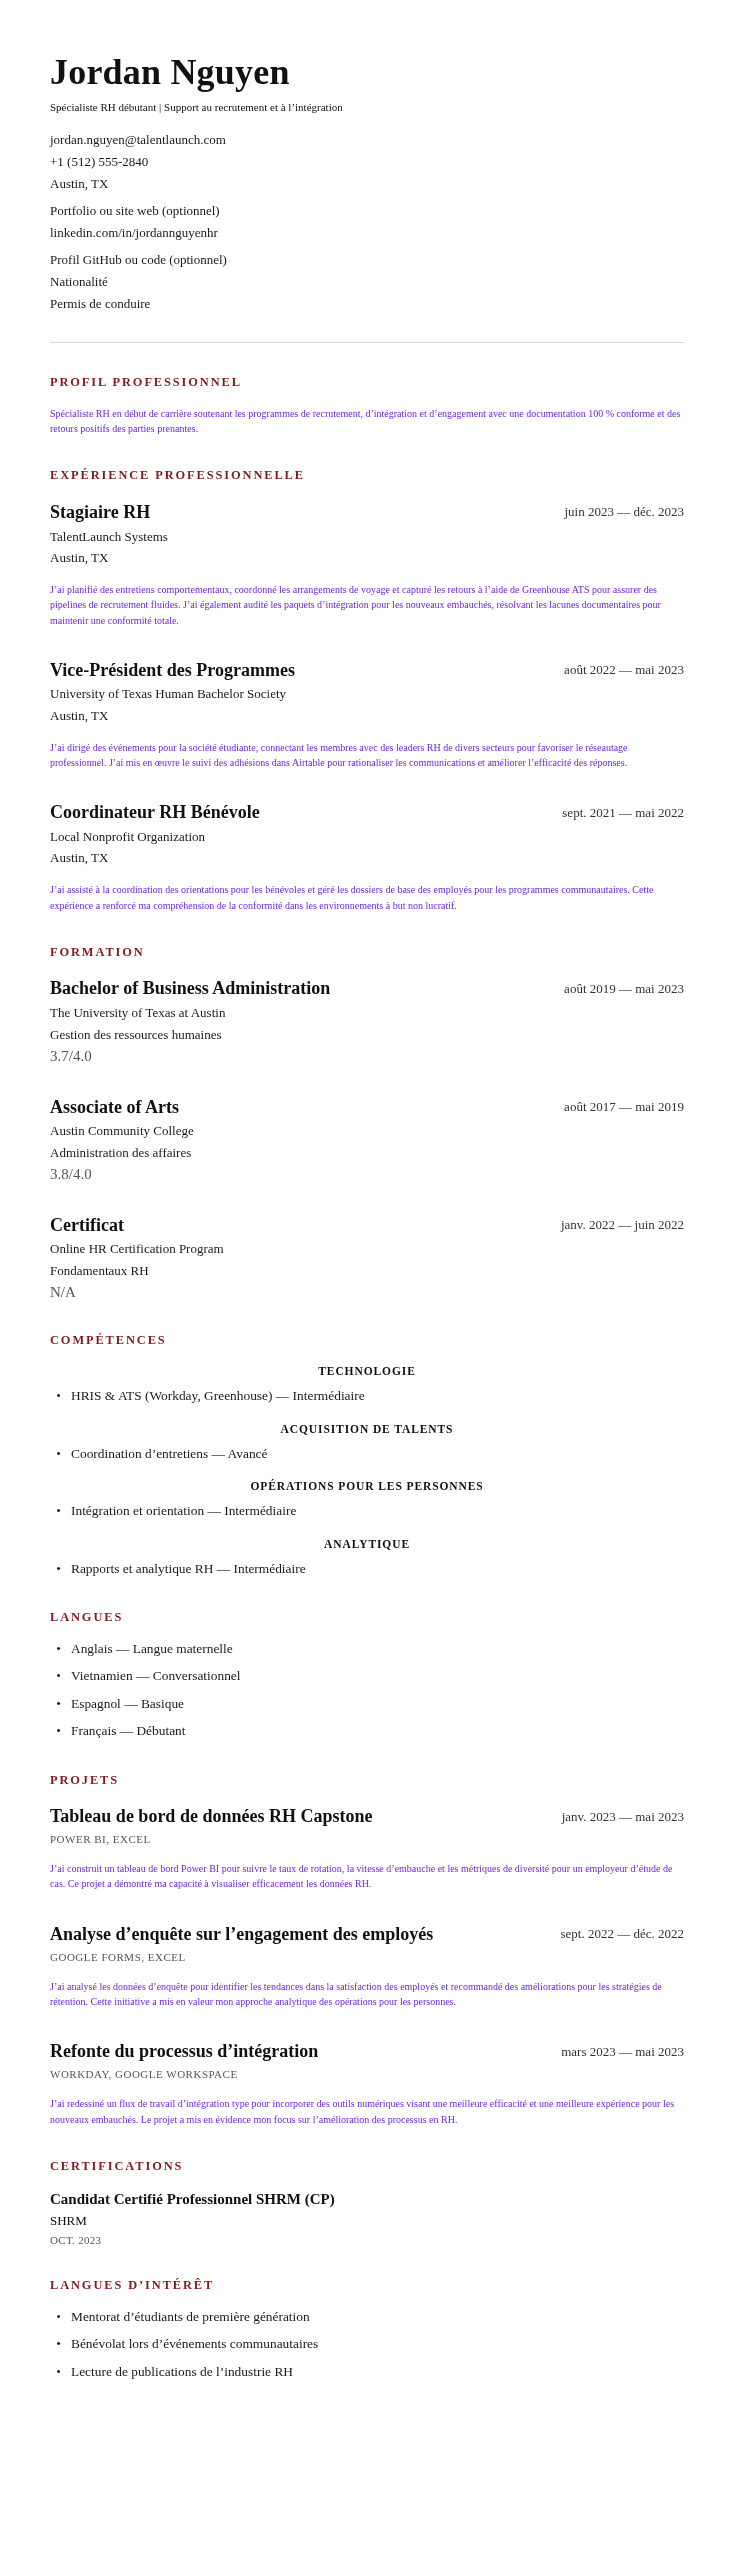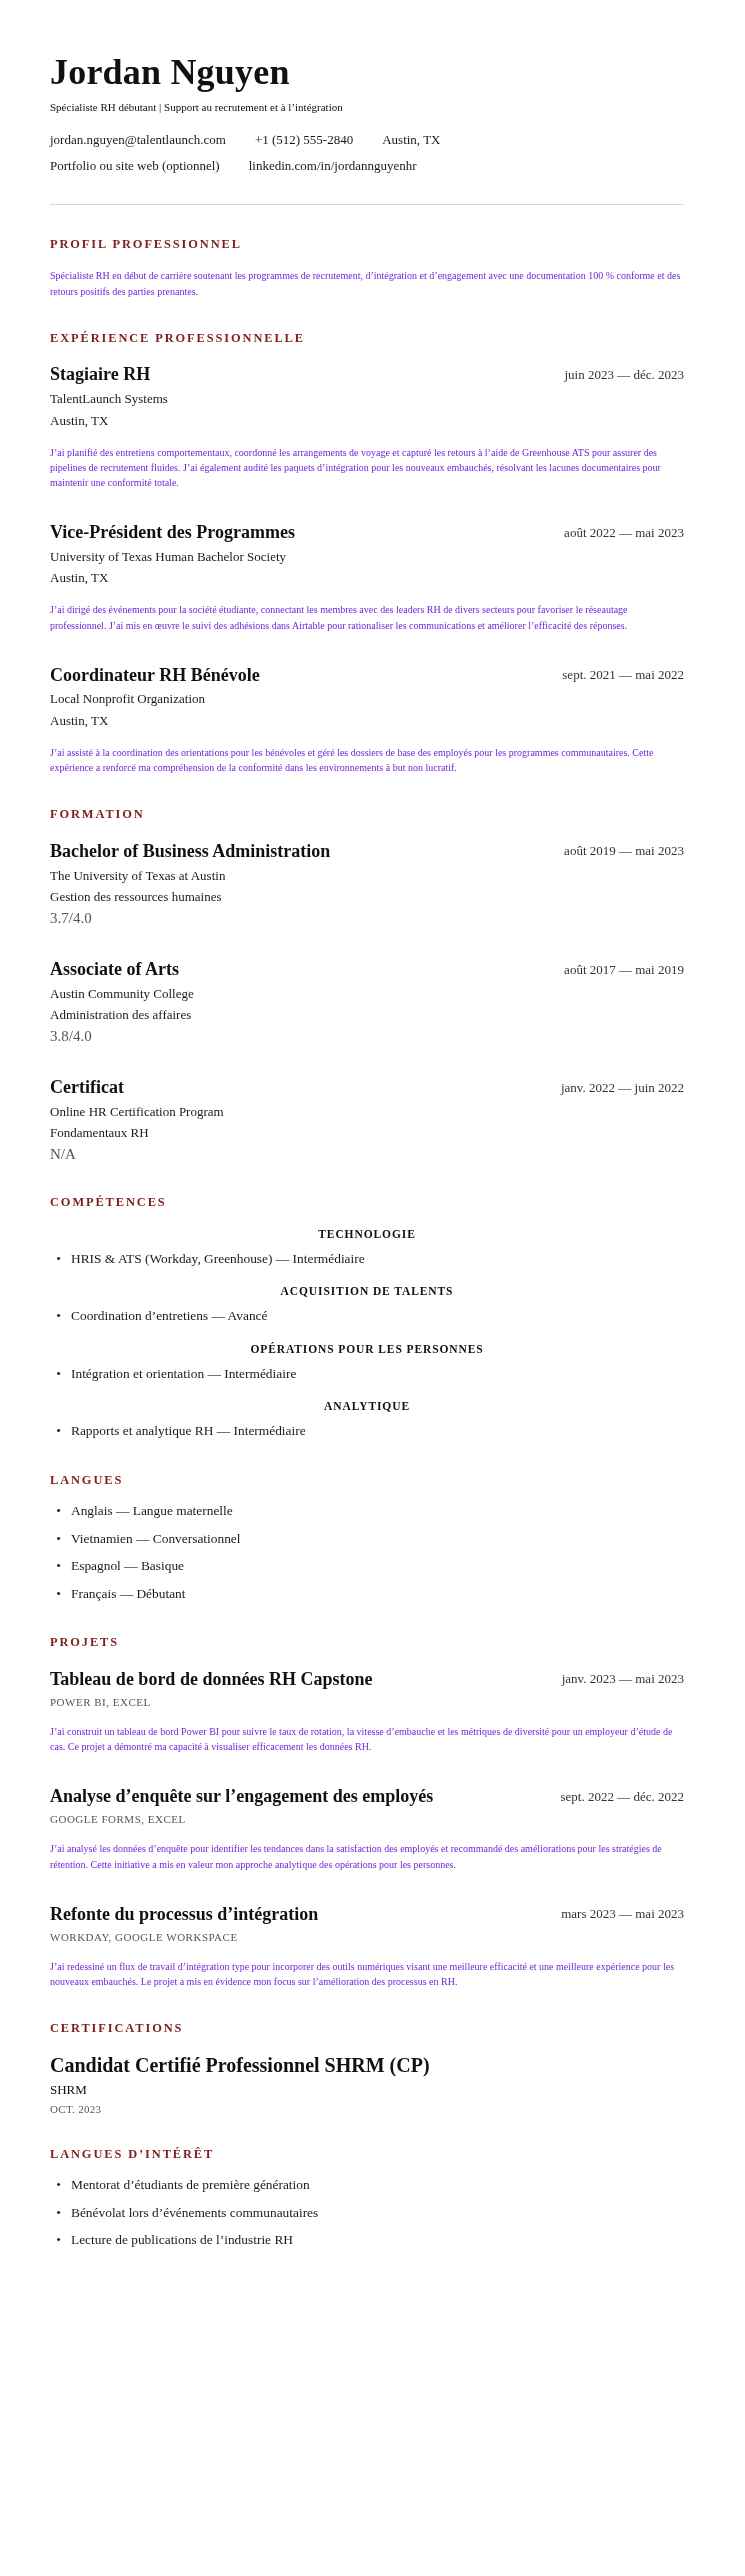--- a/index.html
+++ b/index.html
@@ -13,21 +13,21 @@
     width: 734px;
     min-height: 2576px;
     padding: 53px 50px 44px 50px;
     background: #ffffff;
   }
 
   
   .name { font-size: 36px; font-weight: 700; letter-spacing: 0.2px; line-height: 1.1; }
   .tagline { font-size: 11px; margin-top: 8.7px; }
   .contact-rows { margin-top: 18.6px; display: flex; flex-direction: column; gap: 10.6px; }
-  .contact-row { display: flex; flex-wrap: wrap; gap: 6.2px 29px; font-size: 13px; color: #1a1a1a; }
+  .contact-row { display: flex; flex-wrap: wrap; gap: 6.2px 29px; font-size: 13px; color: #1a1a1a; flex-direction: column; }
   hr.divider { border: none; border-top: 0.6px solid #d8d8d8; margin-top: 30px; }
 
   
   .section { margin-top: 32px; }
   .section-heading { font-size: 12.4px; font-weight: 700; letter-spacing: 1.9px; color: #7f1d1d; }
   .para { font-size: 10px; line-height: 1.52; color: #6d28d9; margin-top: 16px; }
 
   
   .entry { margin-top: 18.6px; margin-bottom: 32px; }
   .entry:last-child { margin-bottom: 0; }
@@ -45,21 +45,21 @@
     position: relative; padding-left: 21px; margin-bottom: 8px;
   }
   ul.bullets li::before { content: "\2022"; position: absolute; left: 6.2px; top: 0; }
 
   
   .skill-group { margin-bottom: 6.2px; }
   .skill-cat { font-size: 11.5px; font-weight: 700; letter-spacing: 0.9px; margin-top: 17.4px; text-align: center; }
   .skill-group ul.bullets { margin-top: 8.7px; }
 
   
-  .cert-title { font-size: 20px; font-weight: 700; margin-top: 17.4px; }
+  .cert-title { font-size: 15px; font-weight: 700; margin-top: 17.4px; }
   .cert-issuer { font-size: 13px; margin-top: 5px; }
   .cert-date { font-size: 11px; color: #555; letter-spacing: 0.3px; margin-top: 5px; }
 </style>
 </head>
 <body>
 
 <div class="page">
 
   <header>
     <h1 class="name">Jordan Nguyen</h1>
@@ -67,20 +67,25 @@
 
     <div class="contact-rows">
       <div class="contact-row">
         <span>jordan.nguyen@talentlaunch.com</span>
         <span>+1 (512) 555-2840</span>
         <span>Austin, TX</span>
       </div>
       <div class="contact-row">
         <span>Portfolio ou site web (optionnel)</span>
         <span>linkedin.com/in/jordannguyenhr</span>
+      </div>
+      <div class="contact-row">
+        <span>Profil GitHub ou code (optionnel)</span>
+        <span>Nationalité</span>
+        <span>Permis de conduire</span>
       </div>
     </div>
 
     <hr class="divider">
   </header>
 
   <section class="section">
     <h2 class="section-heading">PROFIL PROFESSIONNEL</h2>
     <p class="para">Spécialiste RH en début de carrière soutenant les programmes de recrutement, d’intégration et d’engagement avec une documentation 100 % conforme et des retours positifs des parties prenantes.</p>
   </section>

